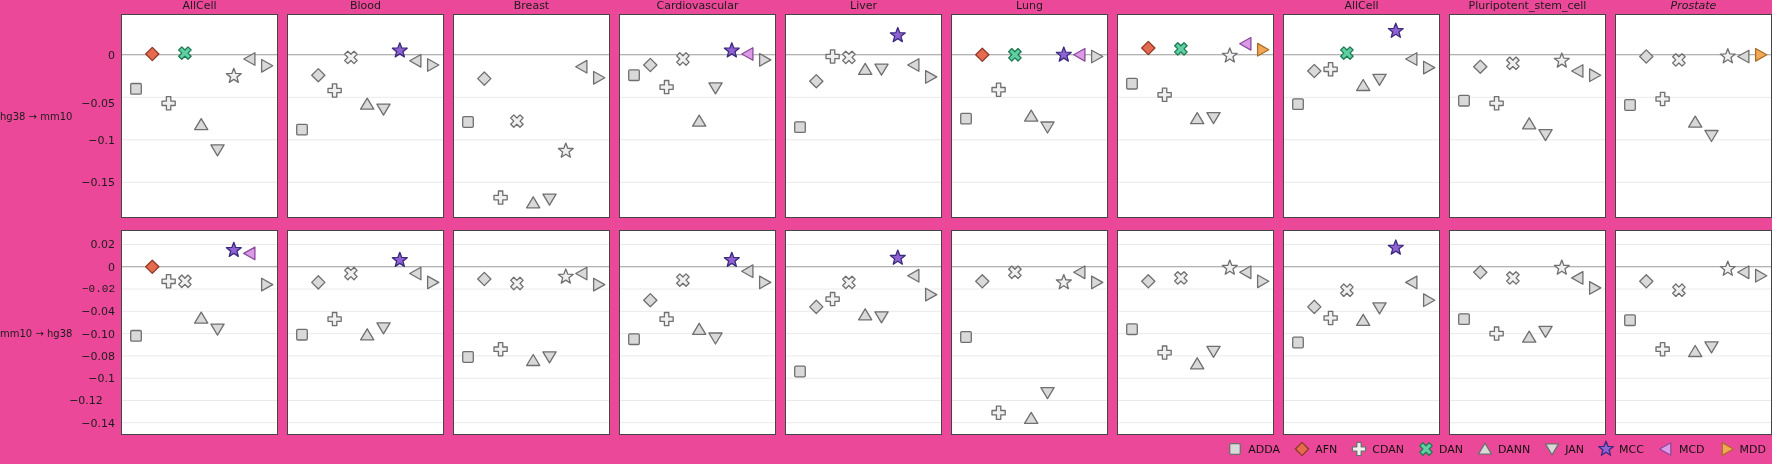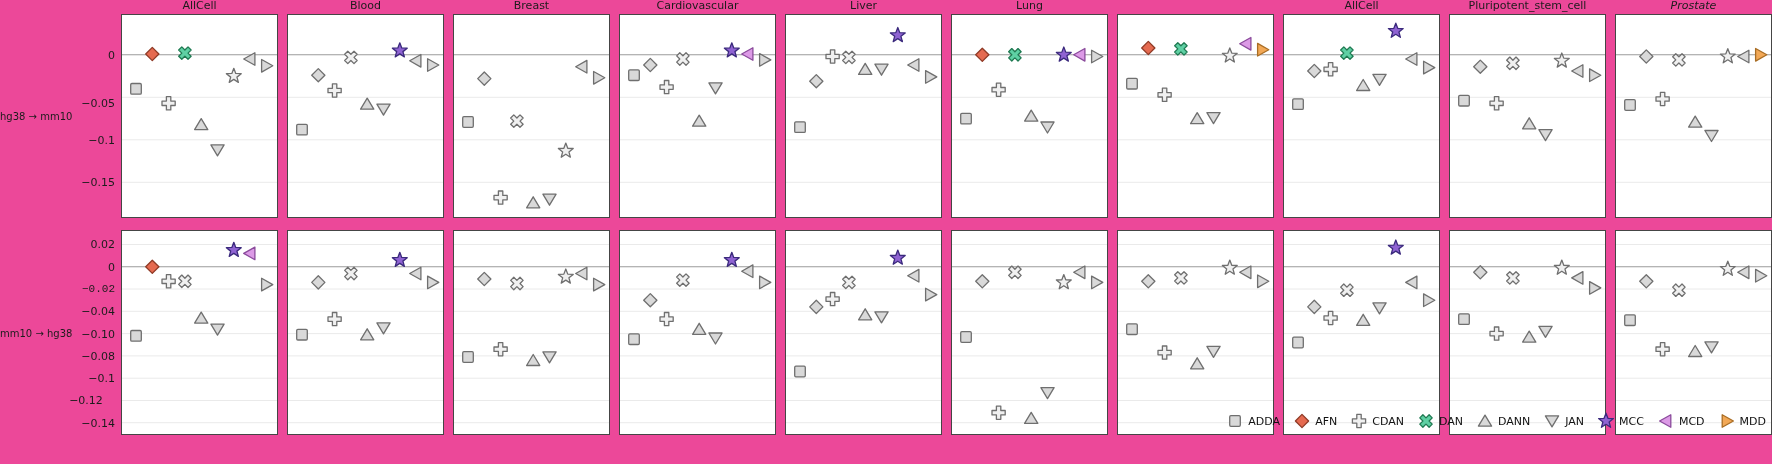--- a/index.html
+++ b/index.html
@@ -5,21 +5,21 @@
   html,body{margin:0;padding:0;background:#ffffff;}
   #figure{
     position:relative;width:1772px;height:464px;background:#ec4899;
     font-family:"DejaVu Sans","Liberation Sans",sans-serif;overflow:hidden;
   }
   .panel{position:absolute;border:1.2px solid #454545;background:#ffffff;box-sizing:border-box;}
   .panel svg{display:block;}
   .col-title{position:absolute;top:0;height:13px;line-height:12px;font-size:11px;color:#1c1c1c;text-align:center;white-space:nowrap;}
   .row-label{position:absolute;left:0;transform:translateY(-50%);font-size:10px;color:#1c1c1c;white-space:nowrap;}
   .tick-label{position:absolute;width:58px;text-align:right;transform:translateY(-50%);font-size:11px;color:#1c1c1c;}
-  #legend{position:absolute;top:412px;right:6px;display:flex;gap:13px;}
+  #legend{position:absolute;top:440px;right:6px;display:flex;gap:13px;}
   .legend-item{display:flex;align-items:center;gap:4px;}
   .legend-item span{font-size:11px;color:#111;}
 </style>
 </head>
 <body>
 
 <div id="figure">
   <div id="titles">
       <div class="col-title" style="left: 121px; width: 157px;">AllCell</div>
       <div class="col-title" style="left: 287px; width: 157px;">Blood</div>

